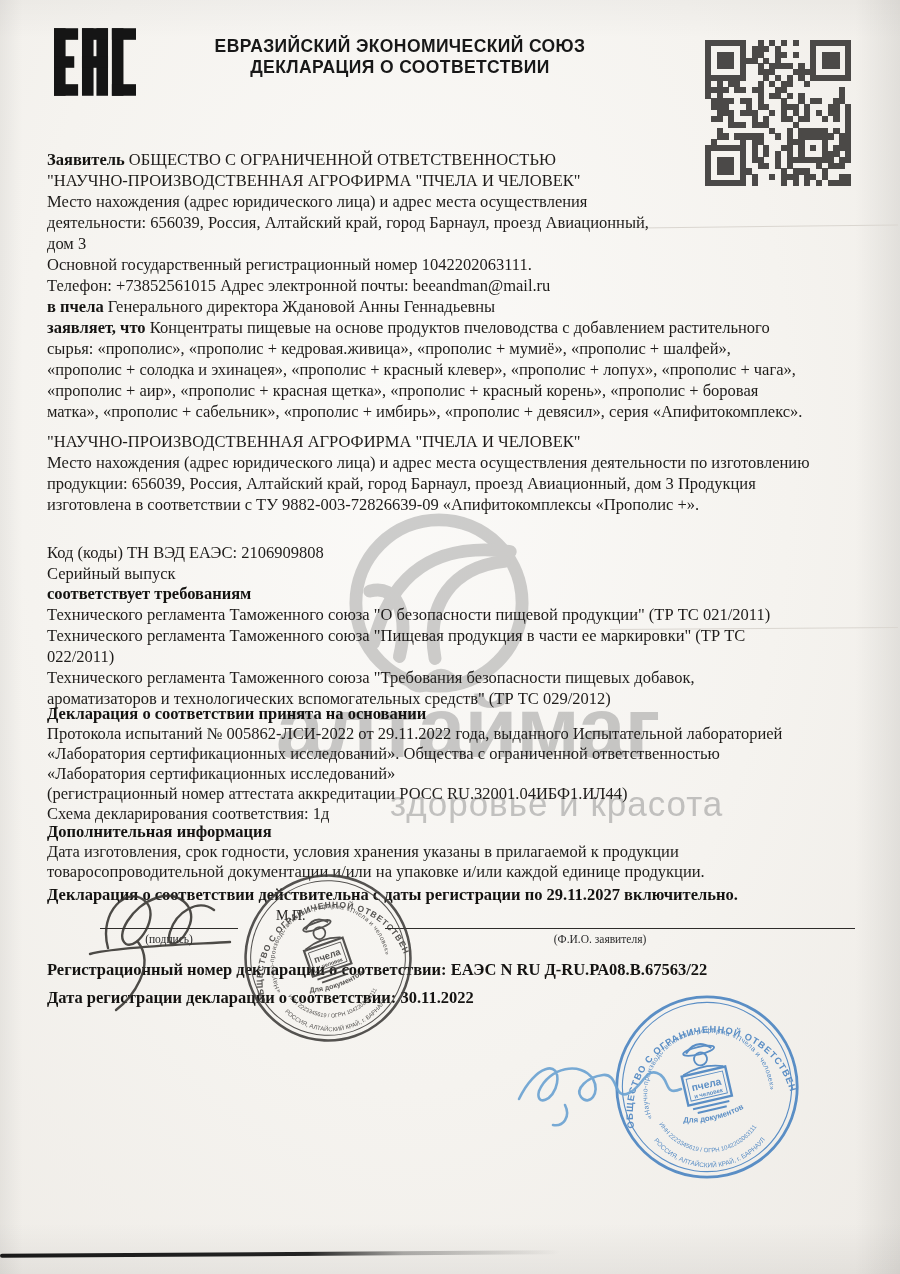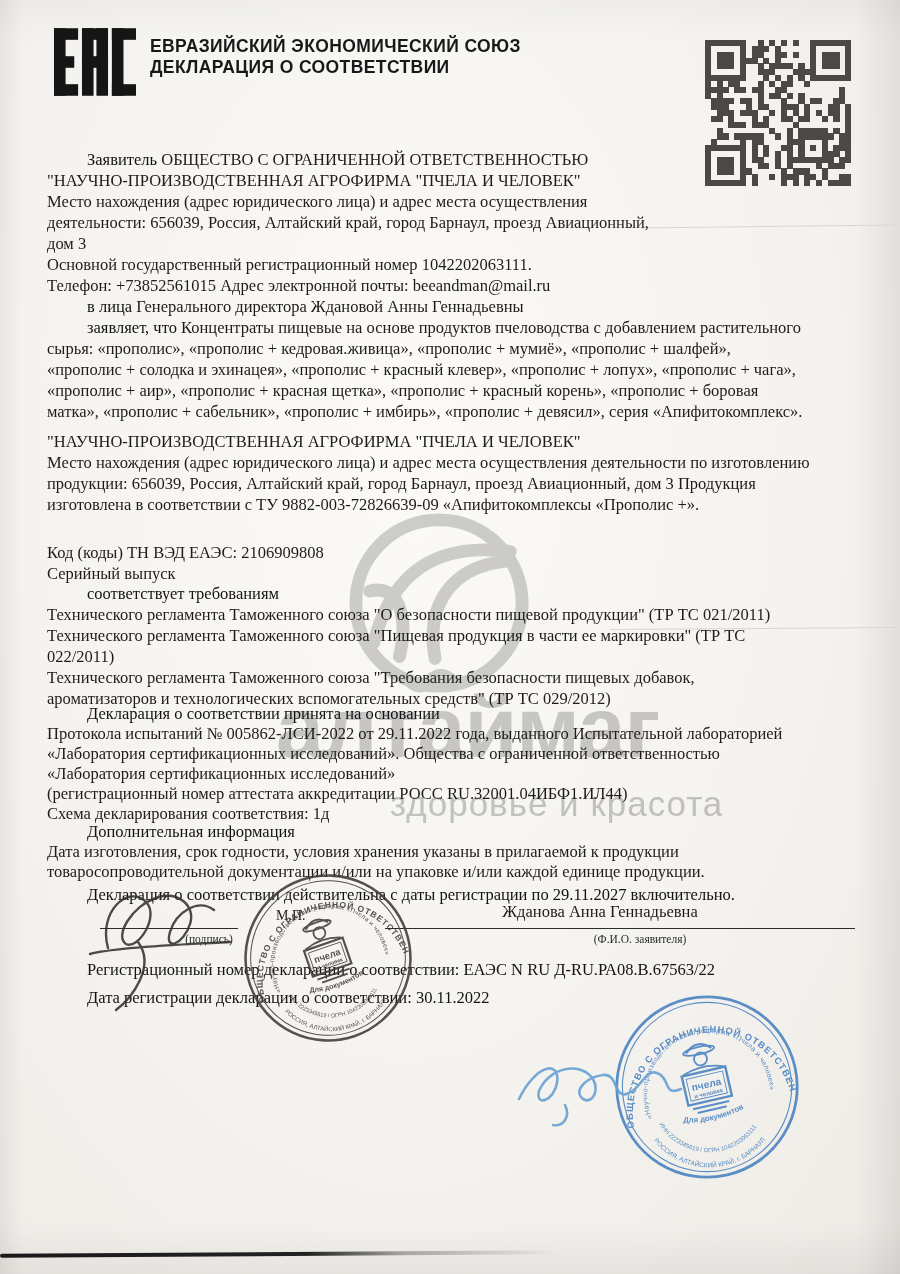--- a/index.html
+++ b/index.html
@@ -6,42 +6,42 @@
   body{width:900px;height:1274px;overflow:hidden;position:relative;
        font-family:"Liberation Serif",serif;}
   .page{position:absolute;inset:0;
         background:
           linear-gradient(90deg, rgba(0,0,0,0.05) 0%, rgba(0,0,0,0) 2.5%, rgba(0,0,0,0) 95%, rgba(0,0,0,0.07) 100%),
           linear-gradient(180deg, rgba(0,0,0,0.03) 0%, rgba(0,0,0,0) 3%, rgba(0,0,0,0) 96%, rgba(0,0,0,0.05) 100%),
           radial-gradient(ellipse at 45% 35%, #fbfaf8 0%, #f5f3ef 55%, #eeebe6 100%);}
   .abs{position:absolute;}
   
   .eac-logo{left:54px;top:27px;width:82px;height:70px;z-index:4;}
-  .doc-title{left:150px;top:36px;width:500px;text-align:left;z-index:4;
+  .doc-title{left:150px;top:36px;width:500px;text-align:center;z-index:4;
              font-family:"Liberation Sans",sans-serif;font-weight:bold;
              font-size:17.5px;line-height:21px;color:#181818;letter-spacing:.4px;}
   .qr{left:705px;top:40px;width:146px;height:146px;z-index:4;}
   
   .wm{z-index:1;}
   .wm-logo{left:336px;top:512px;width:206px;height:188px;opacity:.42;}
   .wm-brand{left:276px;top:684px;font-family:"Liberation Sans",sans-serif;
             font-weight:bold;font-size:86px;line-height:86px;color:rgba(130,130,130,.42);
             letter-spacing:-1px;white-space:nowrap;}
   .wm-tag{left:390px;top:786px;font-family:"Liberation Sans",sans-serif;
           font-size:35px;line-height:36px;color:rgba(140,140,140,.5);
           letter-spacing:1px;white-space:nowrap;}
   
   .block{left:47px;font-size:16.5px;line-height:21px;color:#1e1c1a;
          white-space:nowrap;z-index:2;}
   .block .line{height:21px;}
   .tight .line{height:20px;}
   .tight{line-height:20px;}
-  b,.b{font-weight:normal;color:#141311;margin-left:40px;}
+  b,.b{font-weight:bold;color:#141311;}
   .center{text-align:center;}
-  .caption{font-size:11.5px;color:#2a2a2a;margin-left:40px;}
+  .caption{font-size:11.5px;color:#2a2a2a;}
   .sig-line{border-top:1.6px solid #2e2c2a;height:0;z-index:2;}
   
   .stamp{z-index:5;}
   .stamp-black{left:243px;top:873px;width:170px;height:170px;transform:rotate(-19deg);opacity:.88;}
   .stamp-blue{left:614px;top:994px;width:186px;height:186px;transform:rotate(-13deg);opacity:.92;}
   .sig{z-index:6;}
   .crease{position:absolute;height:1px;background:#dad6d0;z-index:1;}
   .scanline{position:absolute;left:0;top:1252px;width:560px;height:4px;z-index:3;
             background:linear-gradient(90deg,#191919 0%,#222 55%,rgba(40,40,40,.35) 72%,transparent 100%);
             transform:rotate(-0.35deg);border-radius:2px;}
@@ -421,21 +421,21 @@
   <div class="abs block" style="top:149px;">
     <div class="line"><b>Заявитель</b><span> ОБЩЕСТВО С ОГРАНИЧЕННОЙ ОТВЕТСТВЕННОСТЬЮ</span></div>
     <div>
         <div class="line">"НАУЧНО-ПРОИЗВОДСТВЕННАЯ АГРОФИРМА "ПЧЕЛА И ЧЕЛОВЕК"</div>
         <div class="line">Место нахождения (адрес юридического лица) и адрес места осуществления</div>
         <div class="line">деятельности: 656039, Россия, Алтайский край, город Барнаул, проезд Авиационный,</div>
         <div class="line">дом 3</div>
         <div class="line">Основной государственный регистрационный номер 1042202063111.</div>
         <div class="line">Телефон: +73852561015 Адрес электронной почты: beeandman@mail.ru</div>
       </div>
-    <div class="line"><b>в лица</b><span> Генерального директора Ждановой Анны Геннадьевны</span></div>
+    <div class="line"><b>в пчела</b><span> Генерального директора Ждановой Анны Геннадьевны</span></div>
   </div>
 
   <div class="abs block" style="top:317px;">
     <div class="line"><b>заявляет, что</b><span> Концентраты пищевые на основе продуктов пчеловодства с добавлением растительного</span></div>
     <div>
         <div class="line">сырья: «прополис», «прополис + кедровая.живица», «прополис + мумиё», «прополис + шалфей»,</div>
         <div class="line">«прополис + солодка и эхинацея», «прополис + красный клевер», «прополис + лопух», «прополис + чага»,</div>
         <div class="line">«прополис + аир», «прополис + красная щетка», «прополис + красный корень», «прополис + боровая</div>
         <div class="line">матка», «прополис + сабельник», «прополис + имбирь», «прополис + девясил», серия «Апифитокомплекс».</div>
       </div>
@@ -478,21 +478,20 @@
   <div class="abs block tight" style="top:822px;">
     <div class="line b">Дополнительная информация</div>
     <div>
         <div class="line">Дата изготовления, срок годности, условия хранения указаны в прилагаемой к продукции</div>
         <div class="line">товаросопроводительной документации и/или на упаковке и/или каждой единице продукции.</div>
       </div>
   </div>
 
   <div class="abs block b" style="top:884px;">Декларация о соответствии действительна с даты регистрации по 29.11.2027 включительно.</div>
 
-  <div class="abs block" style="left:480px;top:901px;width:240px;text-align:center;">Жданова Анна Геннадьевна</div>
   <div class="abs sig-line" style="left:100px;top:928px;width:138px;"></div>
   <div class="abs sig-line" style="left:385px;top:928px;width:470px;"></div>
   <div class="abs caption center" style="left:106px;top:933px;width:126px;z-index:2;">(подпись)</div>
   <div class="abs caption center" style="left:480px;top:933px;width:240px;z-index:2;">(Ф.И.О. заявителя)</div>
   <div class="abs block" style="left:276px;top:905px;font-size:14px;z-index:2;">М.П.</div>
 
   <div class="abs sig" style="left:80px;top:862px;width:180px;height:150px;">
     <svg viewBox="0 0 180 150" width="100%" height="100%">
       <g fill="none" stroke="#35332f" stroke-width="2.4" stroke-linecap="round" opacity=".88">
         <path d="M28,86 C18,50 48,22 66,40 C80,54 58,88 46,82 C34,74 52,44 76,36 C98,28 116,44 110,62 C104,82 84,90 90,70 C96,50 118,36 134,48"></path>

